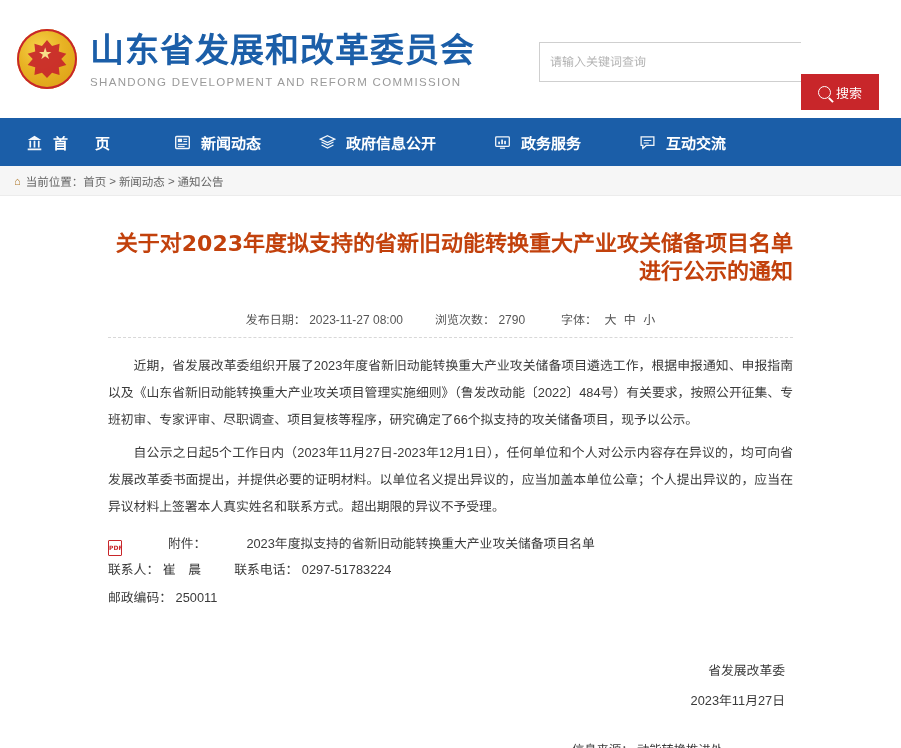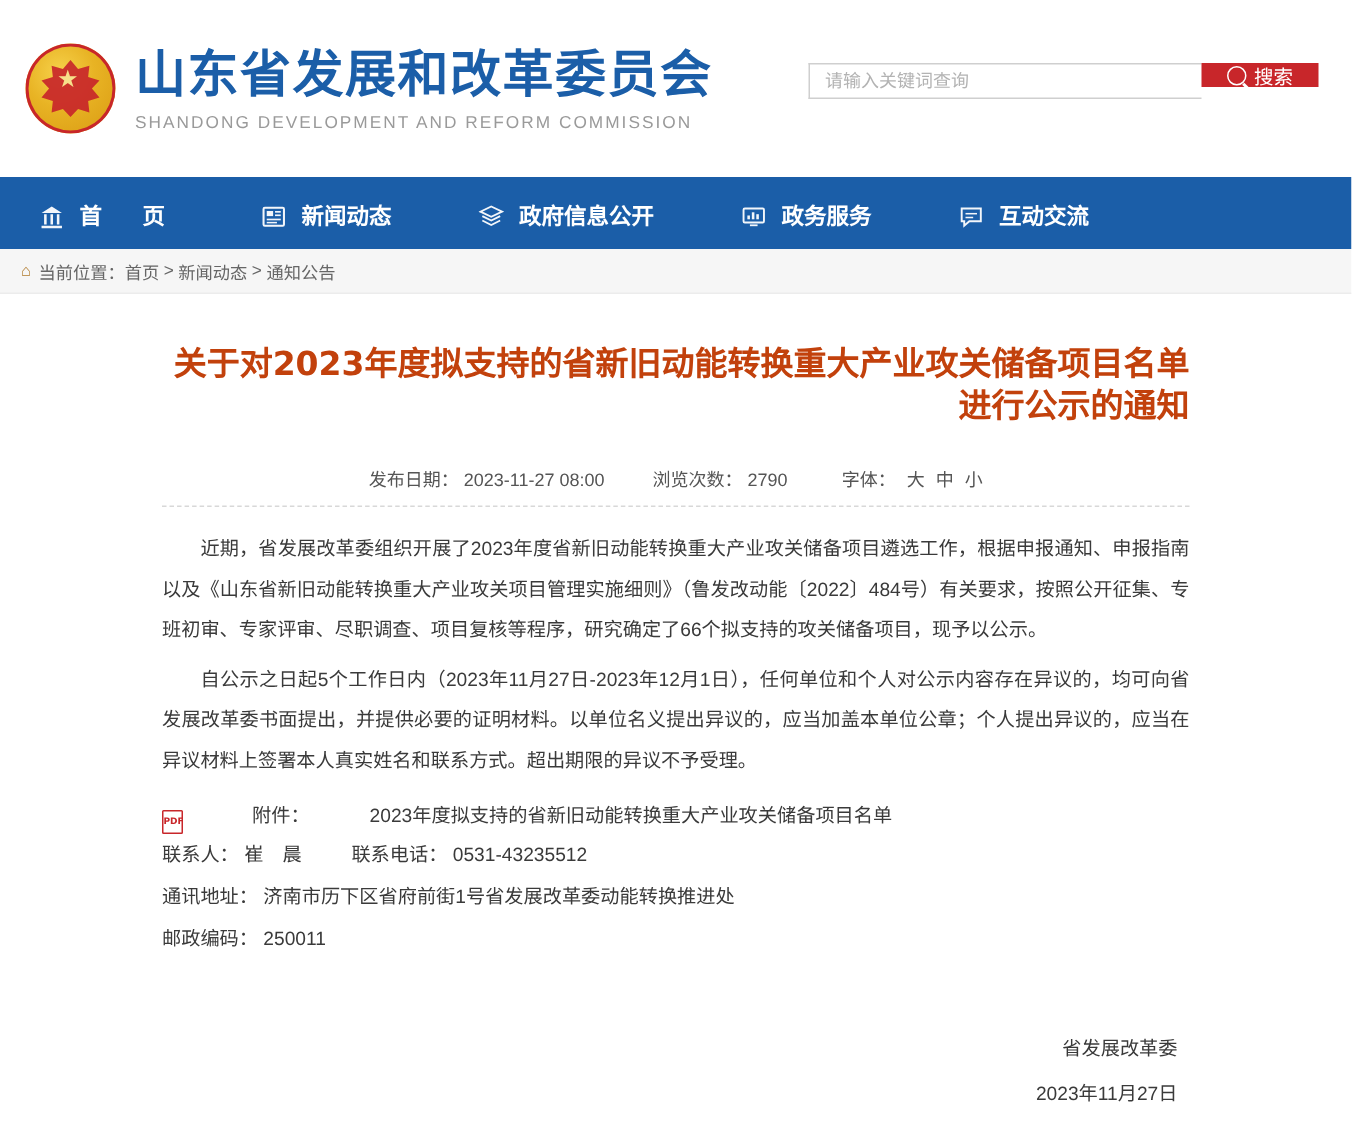--- a/index.html
+++ b/index.html
@@ -79,45 +79,46 @@
   .search-wrap {
     position: absolute;
     right: 22px;
     top: 42px;
     display: flex;
     align-items: stretch;
     height: 32px;
   }
   .search-input {
     width: 262px;
-    height: 24px;
+    height: 40px;
     box-sizing: border-box;
     border: 1px solid #cfcfcf;
     border-right: none;
     background: #ffffff;
     padding: 0 10px;
     font-size: 12px;
     color: #333;
     outline: none;
     font-family: "Liberation Sans", sans-serif;
   }
   .search-input::placeholder { color: #b3b3b3; }
   .search-btn {
     width: 78px;
-    height: 16px;
+    height: 36px;
     background: #c8262a;
     border: none;
     color: #ffffff;
     font-size: 13px;
     display: flex;
     align-items: center;
     justify-content: center;
     gap: 5px;
     cursor: pointer;
     font-family: "DejaVu Sans", sans-serif;
+    margin-top: 32px;
   }
   .mag {
     display: inline-block;
     width: 11px; height: 11px;
     border: 1.8px solid #ffffff;
     border-radius: 50%;
     position: relative;
   }
   .mag::after {
     content: "";
@@ -131,21 +132,21 @@
   .main-nav {
     height: 48px;
     background: #1b5ea8;
     display: flex;
     align-items: center;
     padding-left: 26px;
     box-sizing: border-box;
   }
   .nav-item {
     display: flex;
-    align-items: flex-end;
+    align-items: center;
     color: #ffffff;
     font-size: 15px;
     font-weight: bold;
     margin-right: 58px;
     cursor: pointer;
     font-family: "DejaVu Sans", sans-serif;
     white-space: nowrap;
   }
   .nav-item .nav-icon {
     margin-right: 10px;
@@ -373,25 +374,21 @@
     <span class="pdf-icon">PDF</span>
     <span>附件：</span>
     <span class="attach-link">2023年度拟支持的省新旧动能转换重大产业攻关储备项目名单</span>
   </div>
 
   <div class="contact-line">
     <span>联系人：</span>
     <span>崔　晨</span>
     <span class="gap"></span>
     <span>联系电话：</span>
-    <span>0531-43235512</span>
-  </div>
-  <div class="contact-line">
-    <span>通讯地址：</span>
-    <span>济南市历下区省府前街1号省发展改革委动能转换推进处</span>
+    <span>0297-51783224</span>
   </div>
   <div class="contact-line">
     <span>邮政编码：</span>
     <span>250011</span>
   </div>
 
   <div class="signature">
     <div>省发展改革委</div>
     <div>2023年11月27日</div>
   </div>

